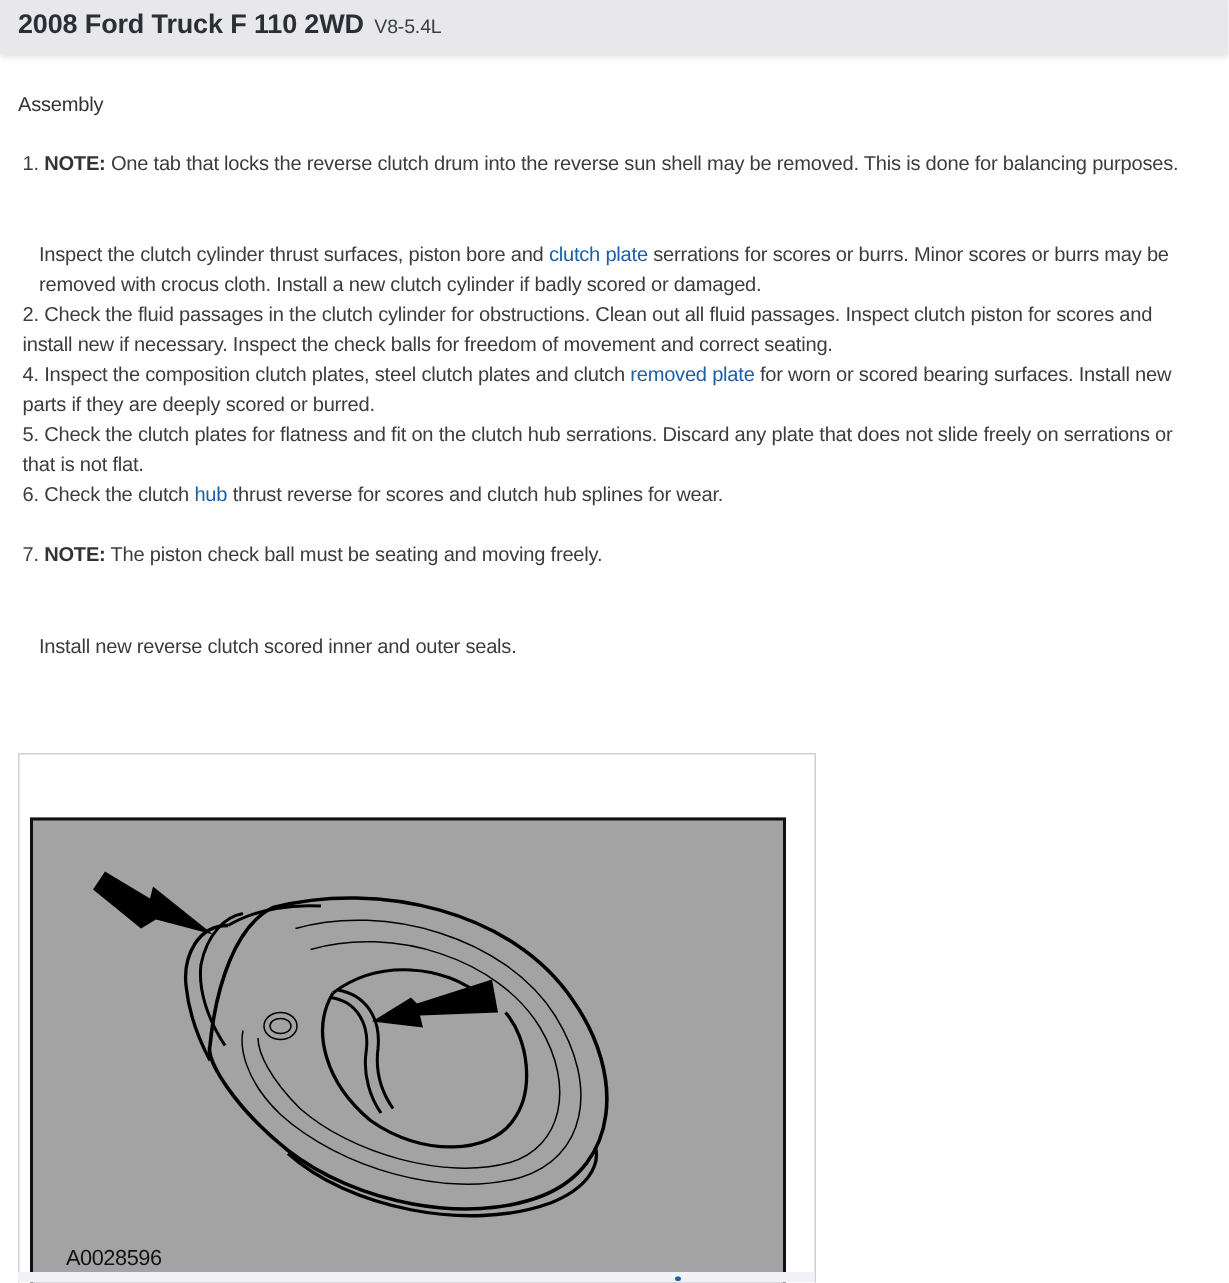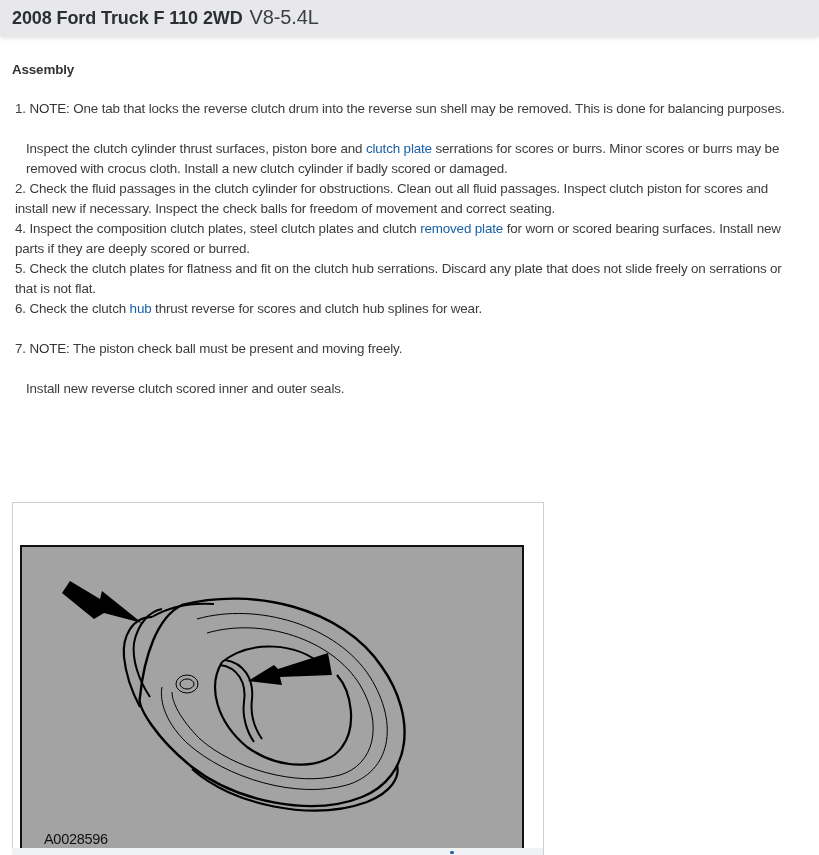--- a/index.html
+++ b/index.html
@@ -15,36 +15,36 @@
       background: #e8e8ea;
       box-shadow: 0 2px 4px rgba(0,0,0,0.12);
       z-index: 2;
     }
     .header .title {
       position: absolute; left: 12px; top: 6px;
       font-size: 18px; font-weight: bold; color: #2a2f36;
       white-space: nowrap; letter-spacing: -0.1px;
     }
     .header .engine {
-      font-weight: normal; font-size: 20px; color: #3a3f46; margin-left: 2px;
+      font-weight: normal; font-size: 13px; color: #3a3f46; margin-left: 2px;
     }
     .content {
       position: absolute; left: 12px; top: 60px; width: 790px;
       font-size: 13.4px; line-height: 20px;
       letter-spacing: -0.15px;
     }
     .section-title {
-      font-weight: bold; font-size: 13.4px; color: #333; margin: 0 0 19px 0;
+      font-weight: normal; font-size: 13.4px; color: #333; margin: 0 0 19px 0;
       height: 20px;
     }
     .para { margin: 0; }
     .gap { height: 20px; }
-    .indent { padding-left: 14px; }
+    .indent { padding-left: 14px; margin-top: 21px; }
     .num-indent { padding-left: 3px; }
-    .bold { font-weight: normal; color: #333; }
+    .bold { font-weight: bold; color: #333; }
     .link { color: #1a5fa8; cursor: pointer; }
     .figure-frame {
       position: absolute; left: 12px; top: 502px; width: 530px; height: 360px;
       border: 1px solid #d0d0d0; border-bottom: none;
       background: #fff;
     }
     .figure-inner {
       position: absolute; left: 7px; top: 10px; width: 500px; height: 323px;
       border: 2px solid #111;
       background: #a3a3a3;
@@ -98,21 +98,21 @@
   <p class="para num-indent">5. Check the clutch plates for flatness and fit on the clutch hub serrations. Discard any plate that does not slide freely on serrations or that is not flat.</p>
   <p class="para num-indent">
     <span>6. Check the clutch</span>
     <span class="link">hub</span>
     <span>thrust reverse for scores and clutch hub splines for wear.</span>
   </p>
   <div class="gap"></div>
   <p class="para num-indent">
     <span>7.</span>
     <span class="bold">NOTE:</span>
-    <span>The piston check ball must be present and moving freely.</span>
+    <span>The piston check ball must be seating and moving freely.</span>
   </p>
   <div class="gap"></div>
   <p class="para indent">Install new reverse clutch scored inner and outer seals.</p>
 </div>
 
 <div class="figure-frame">
   <div class="figure-inner">
     <svg width="500" height="323" viewBox="0 0 500 323">
 
       <path d="M130 70 C 110 70, 100 90, 102 110 C 104 130, 110 145, 118 160" fill="none" stroke="#000" stroke-width="2.2"></path>

